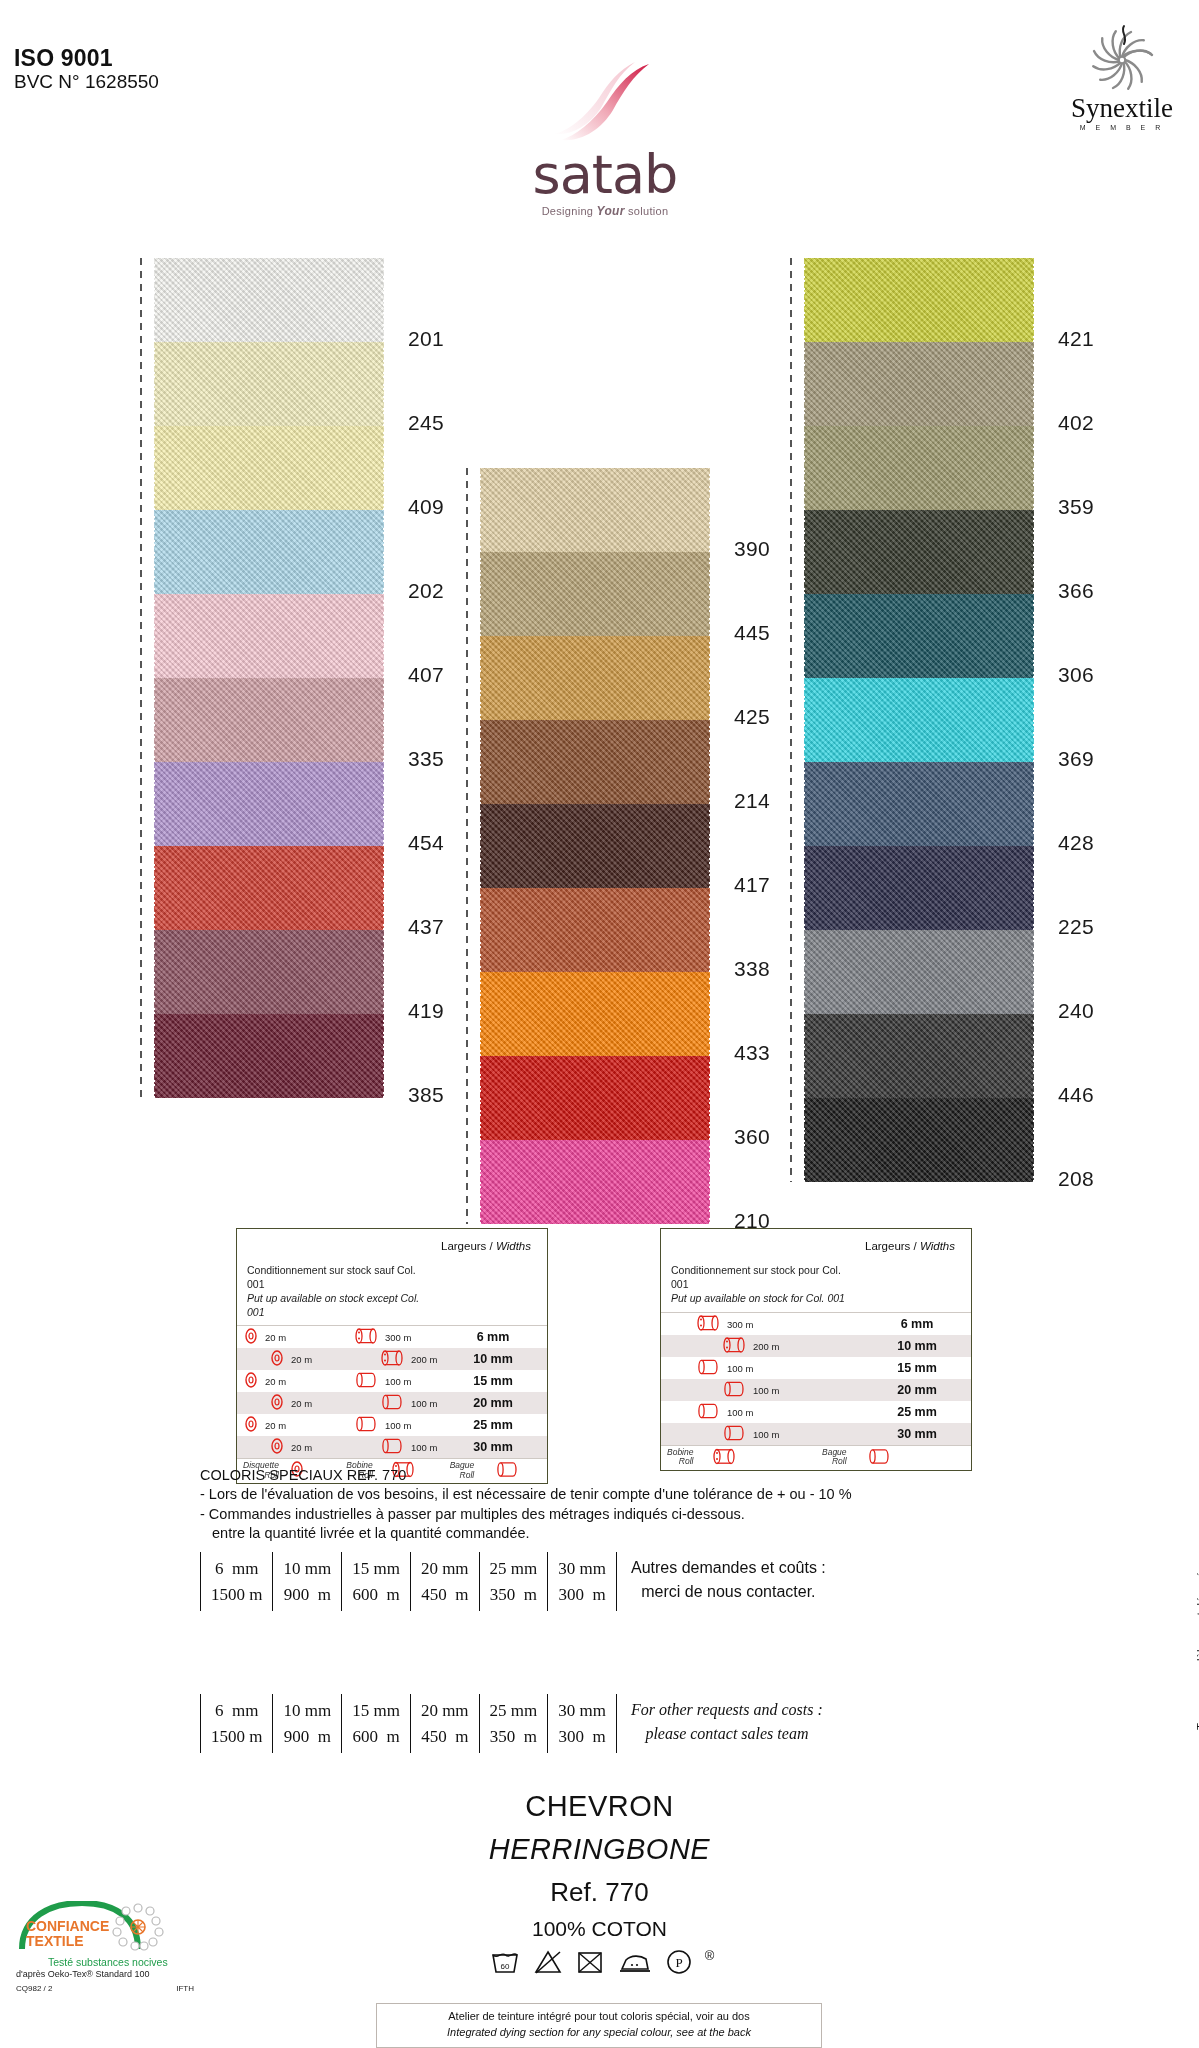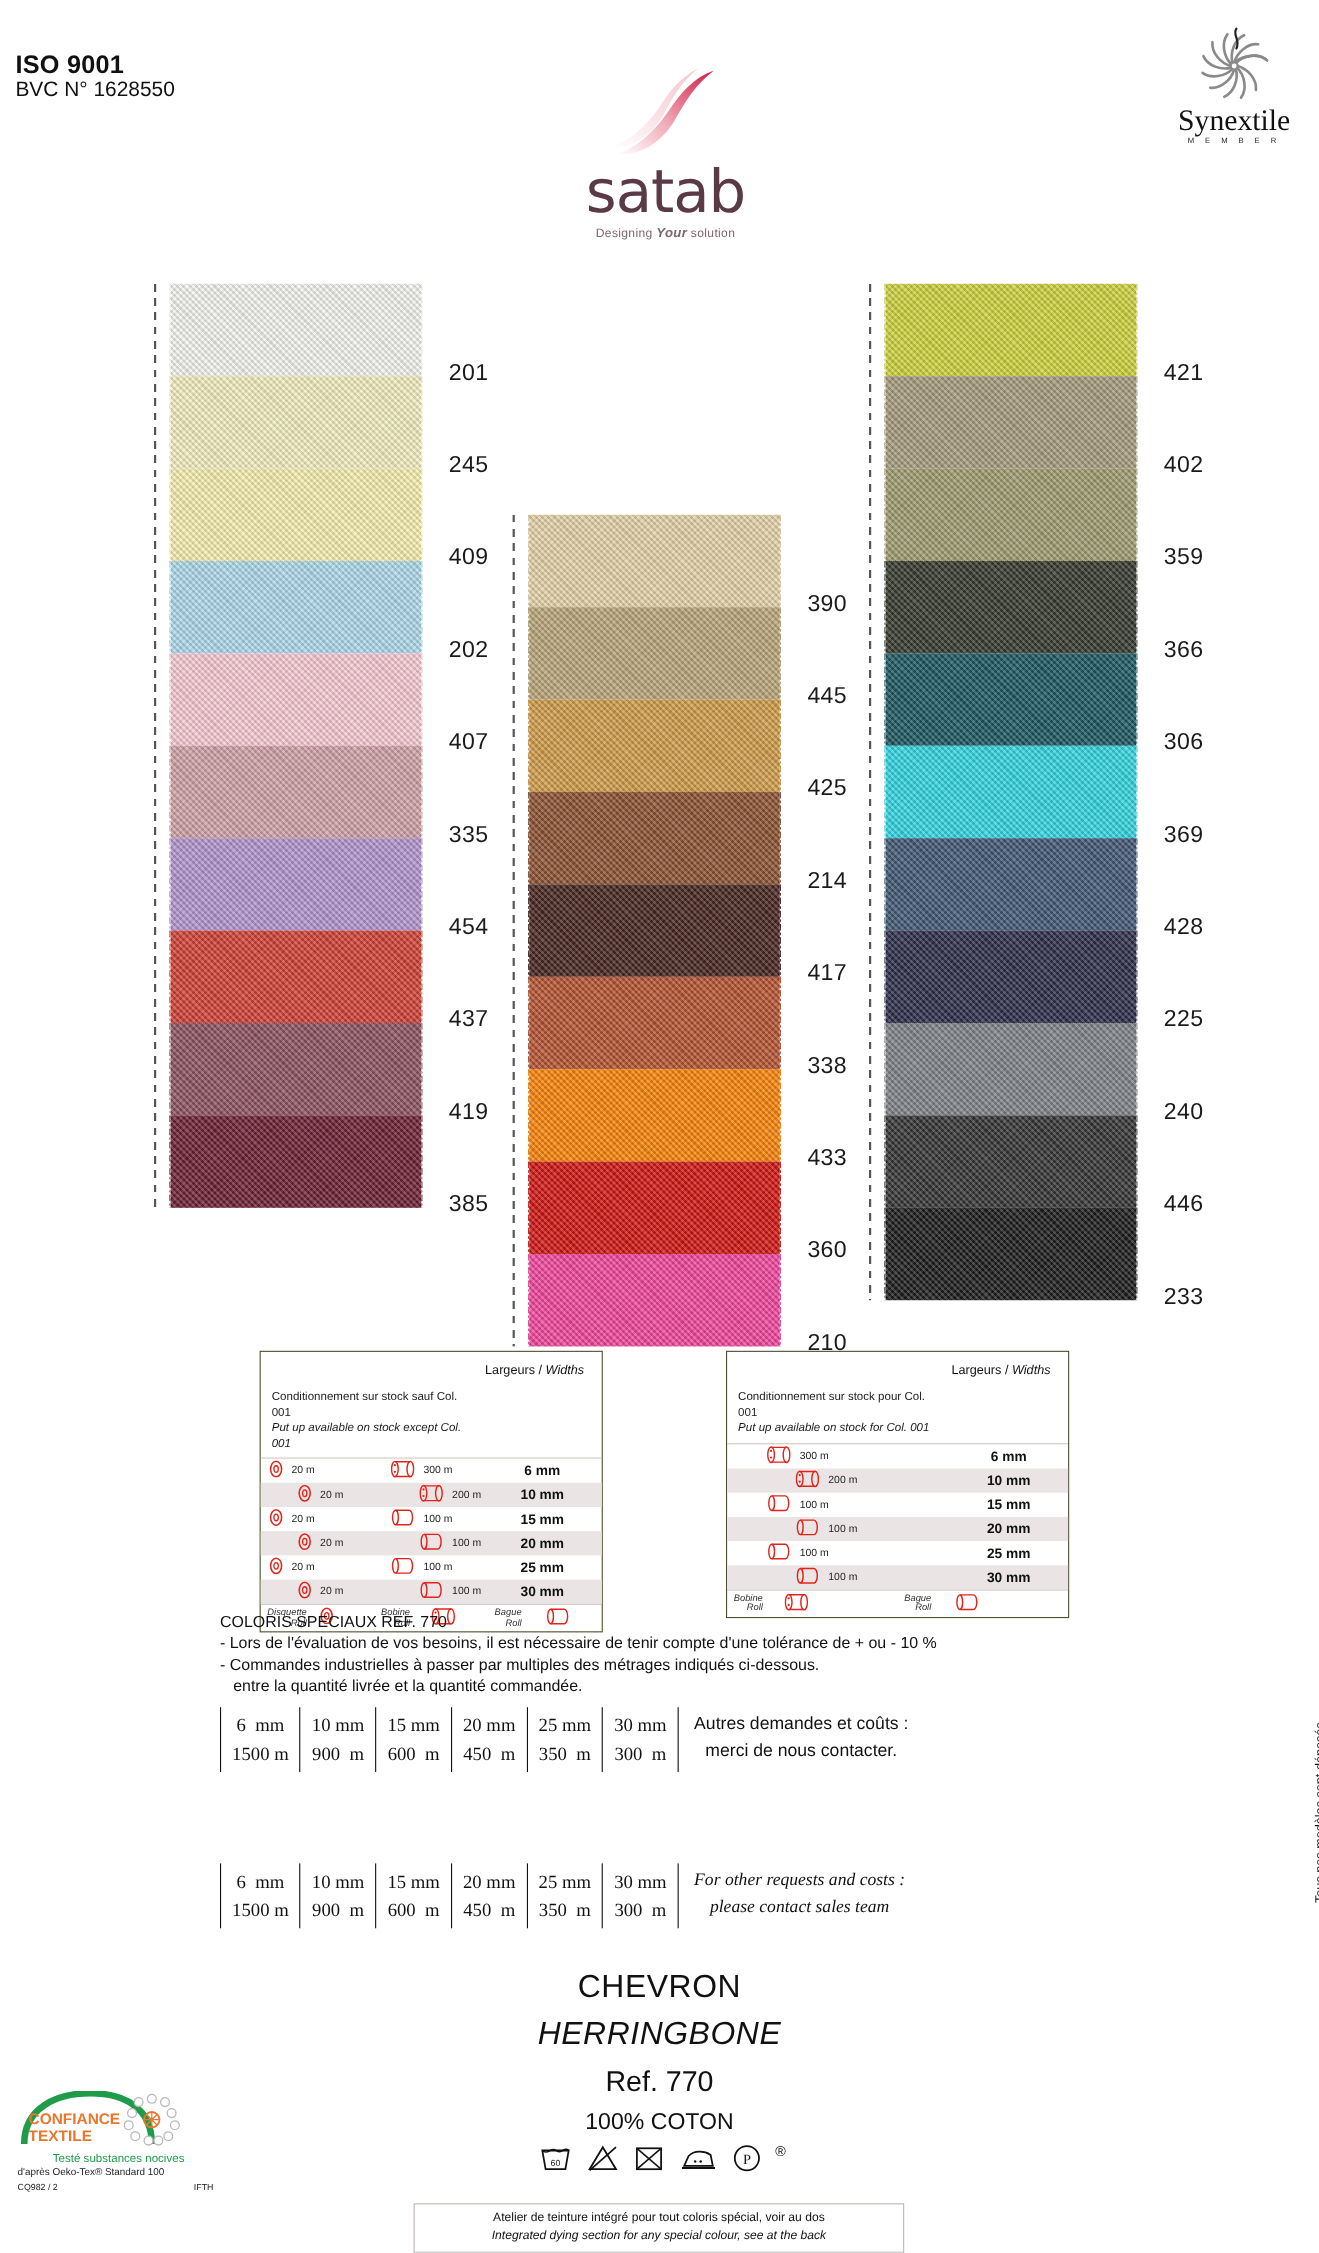--- a/index.html
+++ b/index.html
@@ -299,21 +299,21 @@
         <div class="sw-row" style="height: 84px;">
           <div class="sw" title="240" style="height: 84px; background: repeating-linear-gradient(45deg, rgba(255, 255, 255, 0.16) 0px, rgba(255, 255, 255, 0.16) 2px, rgba(0, 0, 0, 0.1) 2px, rgba(0, 0, 0, 0.1) 4px), repeating-linear-gradient(-45deg, rgba(255, 255, 255, 0.1) 0px, rgba(255, 255, 255, 0.1) 2px, rgba(0, 0, 0, 0.07) 2px, rgba(0, 0, 0, 0.07) 4px), rgb(125, 128, 134);"></div>
           <div class="sw-num">240</div>
         </div>
         <div class="sw-row" style="height: 84px;">
           <div class="sw" title="446" style="height: 84px; background: repeating-linear-gradient(45deg, rgba(255, 255, 255, 0.16) 0px, rgba(255, 255, 255, 0.16) 2px, rgba(0, 0, 0, 0.1) 2px, rgba(0, 0, 0, 0.1) 4px), repeating-linear-gradient(-45deg, rgba(255, 255, 255, 0.1) 0px, rgba(255, 255, 255, 0.1) 2px, rgba(0, 0, 0, 0.07) 2px, rgba(0, 0, 0, 0.07) 4px), rgb(51, 51, 51);"></div>
           <div class="sw-num">446</div>
         </div>
         <div class="sw-row" style="height: 84px;">
           <div class="sw" title="233" style="height: 84px; background: repeating-linear-gradient(45deg, rgba(255, 255, 255, 0.16) 0px, rgba(255, 255, 255, 0.16) 2px, rgba(0, 0, 0, 0.1) 2px, rgba(0, 0, 0, 0.1) 4px), repeating-linear-gradient(-45deg, rgba(255, 255, 255, 0.1) 0px, rgba(255, 255, 255, 0.1) 2px, rgba(0, 0, 0, 0.07) 2px, rgba(0, 0, 0, 0.07) 4px), rgb(27, 27, 27);"></div>
-          <div class="sw-num">233</div>
+          <div class="sw-num">208</div>
         </div>
       </div>
   </div>
 
   <div class="pk" id="pk0" style="left:236px;top:1228px;width:310px;">
       <div class="pk-head">
         <div class="pk-head-l"><div>Conditionnement sur stock sauf Col. 001</div><i>Put up available on stock except Col. 001</i></div>
         <div class="pk-head-r"><span>Largeurs / </span><i>Widths</i></div>
       </div>
       <div class="pk-row">

